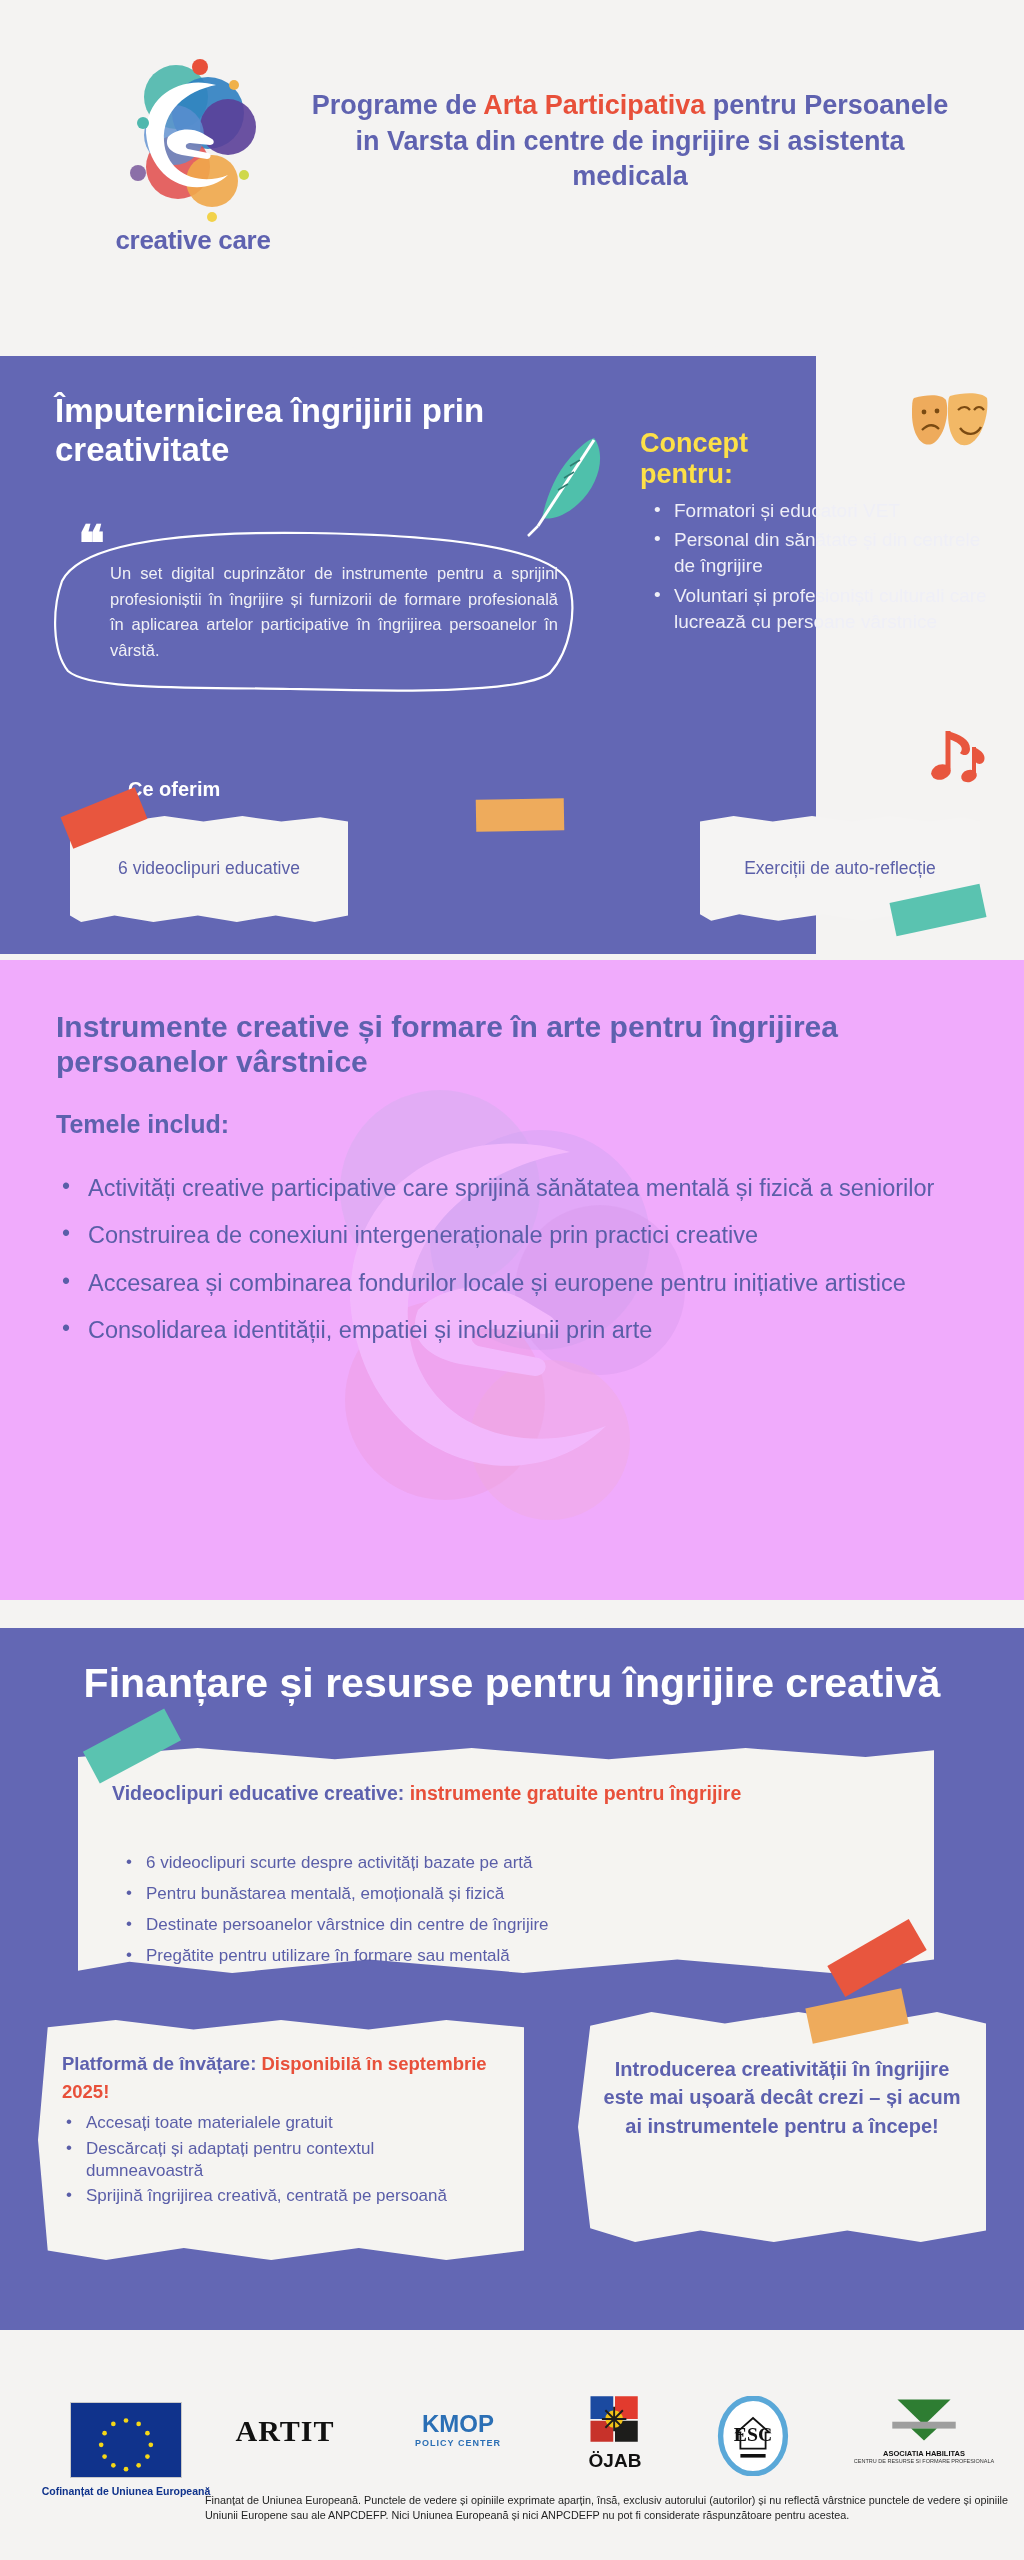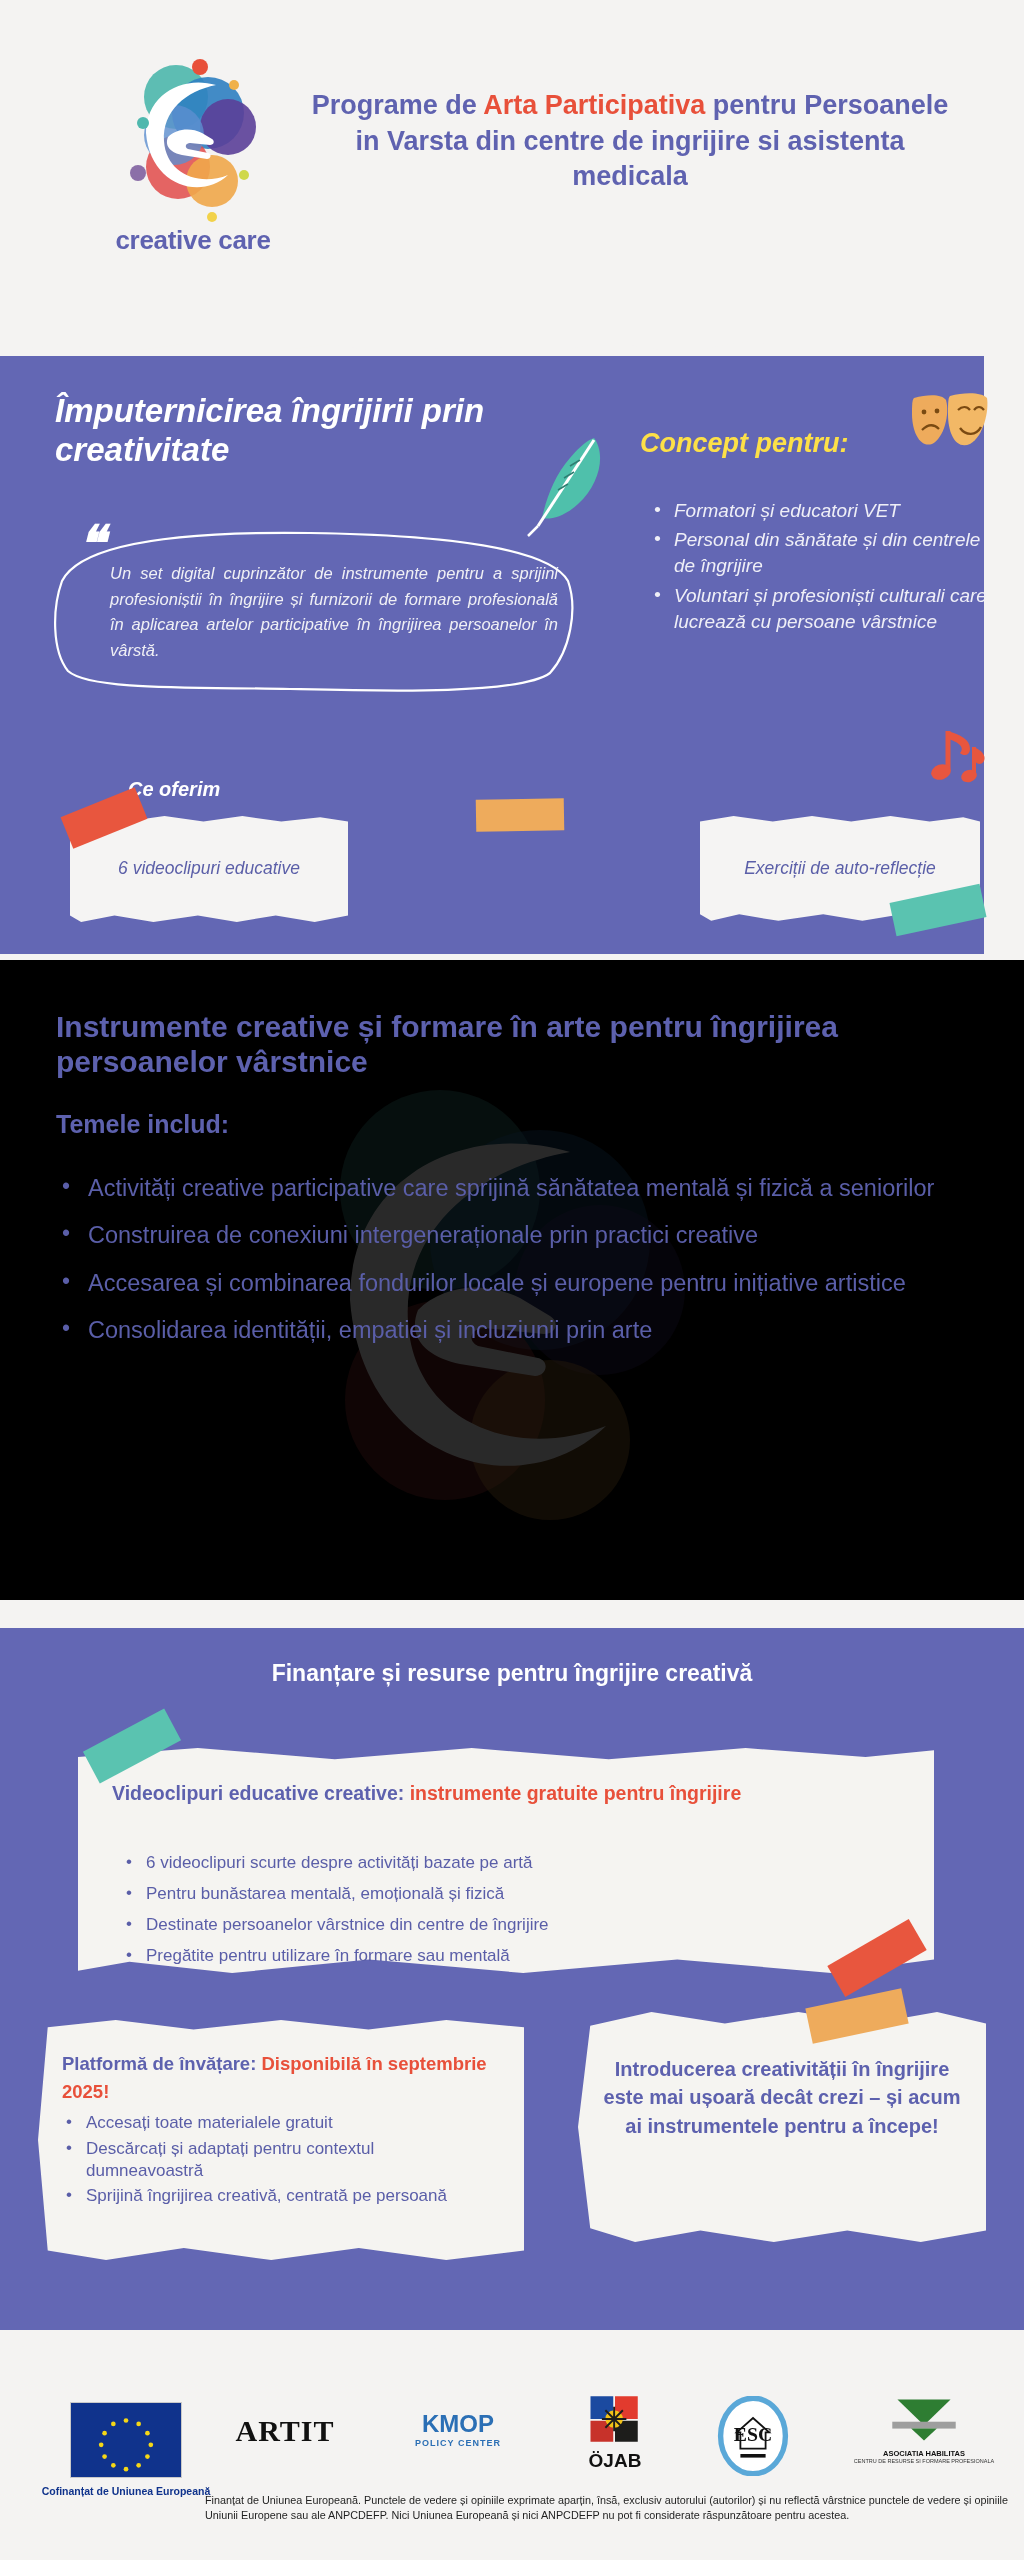--- a/index.html
+++ b/index.html
@@ -32,23 +32,22 @@
   }
   .header-title {
     position: absolute; left: 300px; top: 88px; width: 660px;
     text-align: center; color: #5f62b0;
     font-size: 27px; font-weight: bold; line-height: 1.32;
   }
   .header-title .hl { color: #e8503a; }
 
   
   .purple1 {
-    position: absolute; left: 0; top: 330px; width: 984px; height: 650px;
+    position: absolute; left: 0; top: 330px; width: 816px; height: 650px;
     background: #6367b4;
-    font-style: italic;
   }
   .torn-top-1 {
     position: absolute; left: 0; top: 0; width: 1024px; height: 26px;
     background: #f4f3f2;
   }
   .torn-bot-1 {
     position: absolute; left: 0; bottom: 0; width: 1024px; height: 26px;
     background: #f4f3f2;
   }
   .s1-title {
@@ -107,21 +106,21 @@
   .card.c2 { left: 342px; width: 290px; clip-path: polygon(0% 4%,10% 0%,24% 5%,38% 0%,52% 5%,66% 0%,80% 5%,92% 1%,100% 5%,100% 94%,86% 100%,72% 94%,58% 100%,44% 94%,28% 100%,14% 94%,5% 100%,0% 94%); }
   .card.c3 { left: 664px; width: 280px; clip-path: polygon(0% 6%,12% 1%,26% 6%,40% 1%,54% 6%,68% 1%,82% 6%,94% 2%,100% 6%,100% 92%,88% 98%,72% 92%,58% 98%,44% 92%,28% 98%,14% 92%,4% 98%,0% 92%); }
   .tape { position: absolute; }
   .tape.t1 { left: 28px;  top: -14px;  width: 80px; height: 34px; background: #e8563e; transform: rotate(-22deg); }
   .tape.t2 { left: 440px; top: -16px;  width: 88px; height: 32px; background: #eeab5c; transform: rotate(-1deg); }
   .tape.t3 { left: 856px; top: 78px;   width: 92px; height: 34px; background: #5ac3b0; transform: rotate(-12deg); }
 
   
   .mid {
     position: absolute; left: 0; top: 960px; width: 1024px; height: 660px;
-    background: #000000; overflow: hidden;
+    background: #f0abfc; overflow: hidden;
   }
   .ghost {
     position: absolute; left: 250px; top: 110px; width: 520px; height: 470px;
     opacity: 0.16;
   }
   .mid-title {
     position: absolute; left: 56px; top: 50px; width: 840px;
     color: #5d61ae; font-size: 30px; font-weight: bold; line-height: 1.15;
   }
   .mid-sub {
@@ -149,21 +148,21 @@
   .torn-top-2 {
     position: absolute; left: 0; top: 0; width: 1024px; height: 28px;
     background: #f4f3f2;
   }
   .torn-bot-2 {
     position: absolute; left: 0; bottom: 0; width: 1024px; height: 30px;
     background: #f4f3f2;
   }
   .s2-title {
     position: absolute; left: 0; top: 60px; width: 1024px; text-align: center;
-    color: #ffffff; font-size: 23px; font-weight: bold;
+    color: #ffffff; font-size: 41px; font-weight: bold;
   }
   .panel-a {
     position: absolute; left: 78px; top: 148px; width: 856px; height: 225px;
     background: #f5f4f1;
     clip-path: polygon(0% 4%,14% 0%,30% 5%,46% 0%,62% 5%,78% 0%,92% 4%,100% 1%,100% 94%,88% 100%,70% 94%,52% 100%,34% 94%,18% 100%,6% 95%,0% 99%);
   }
   .panel-a-head {
     position: absolute; left: 112px; top: 178px; width: 700px;
     font-size: 19.5px; font-weight: bold; line-height: 1.55;
     color: #5d61ae;

